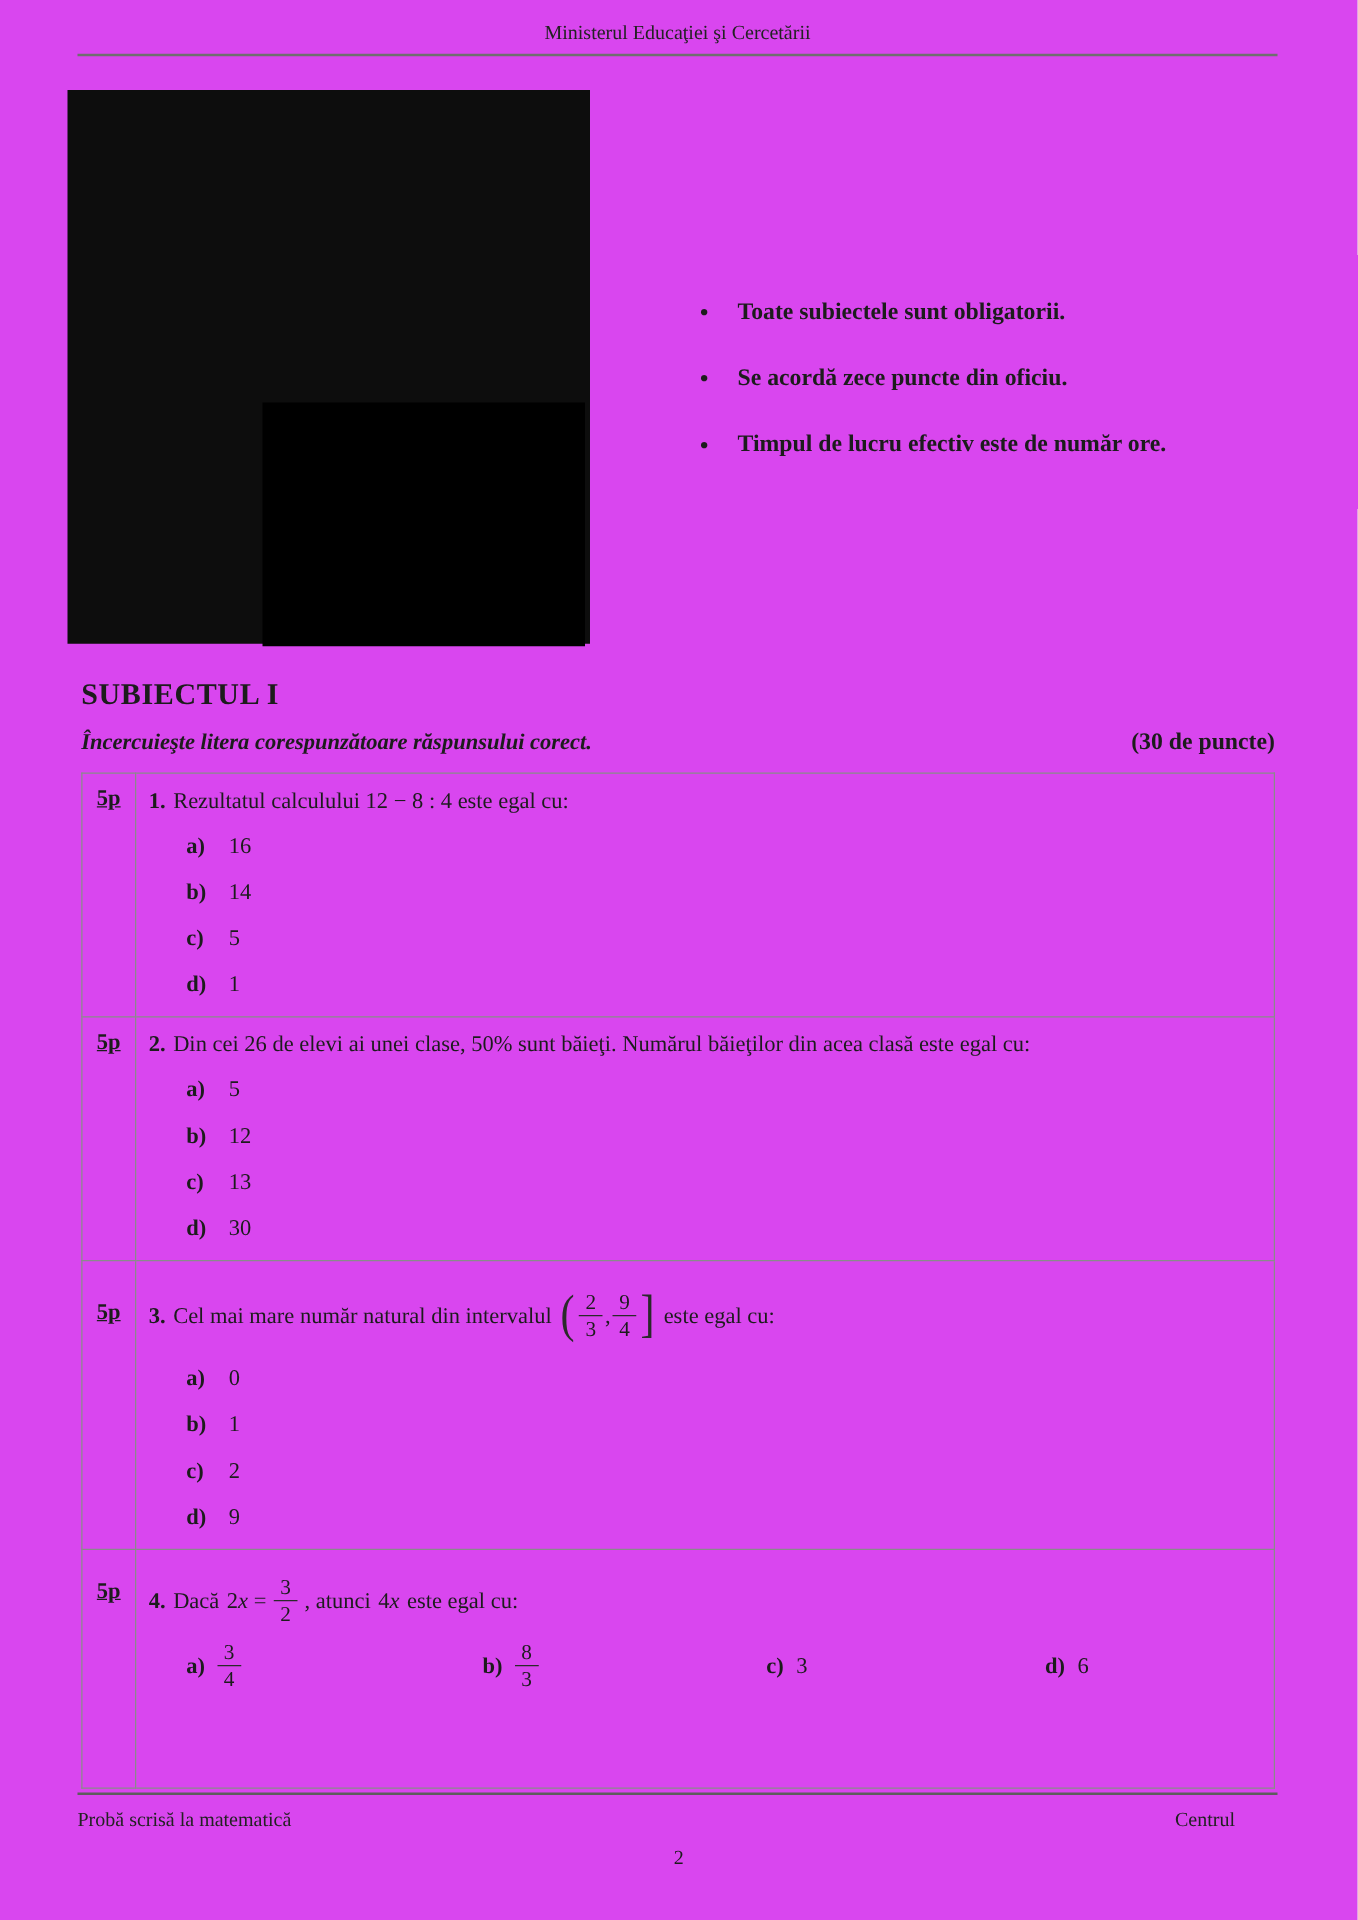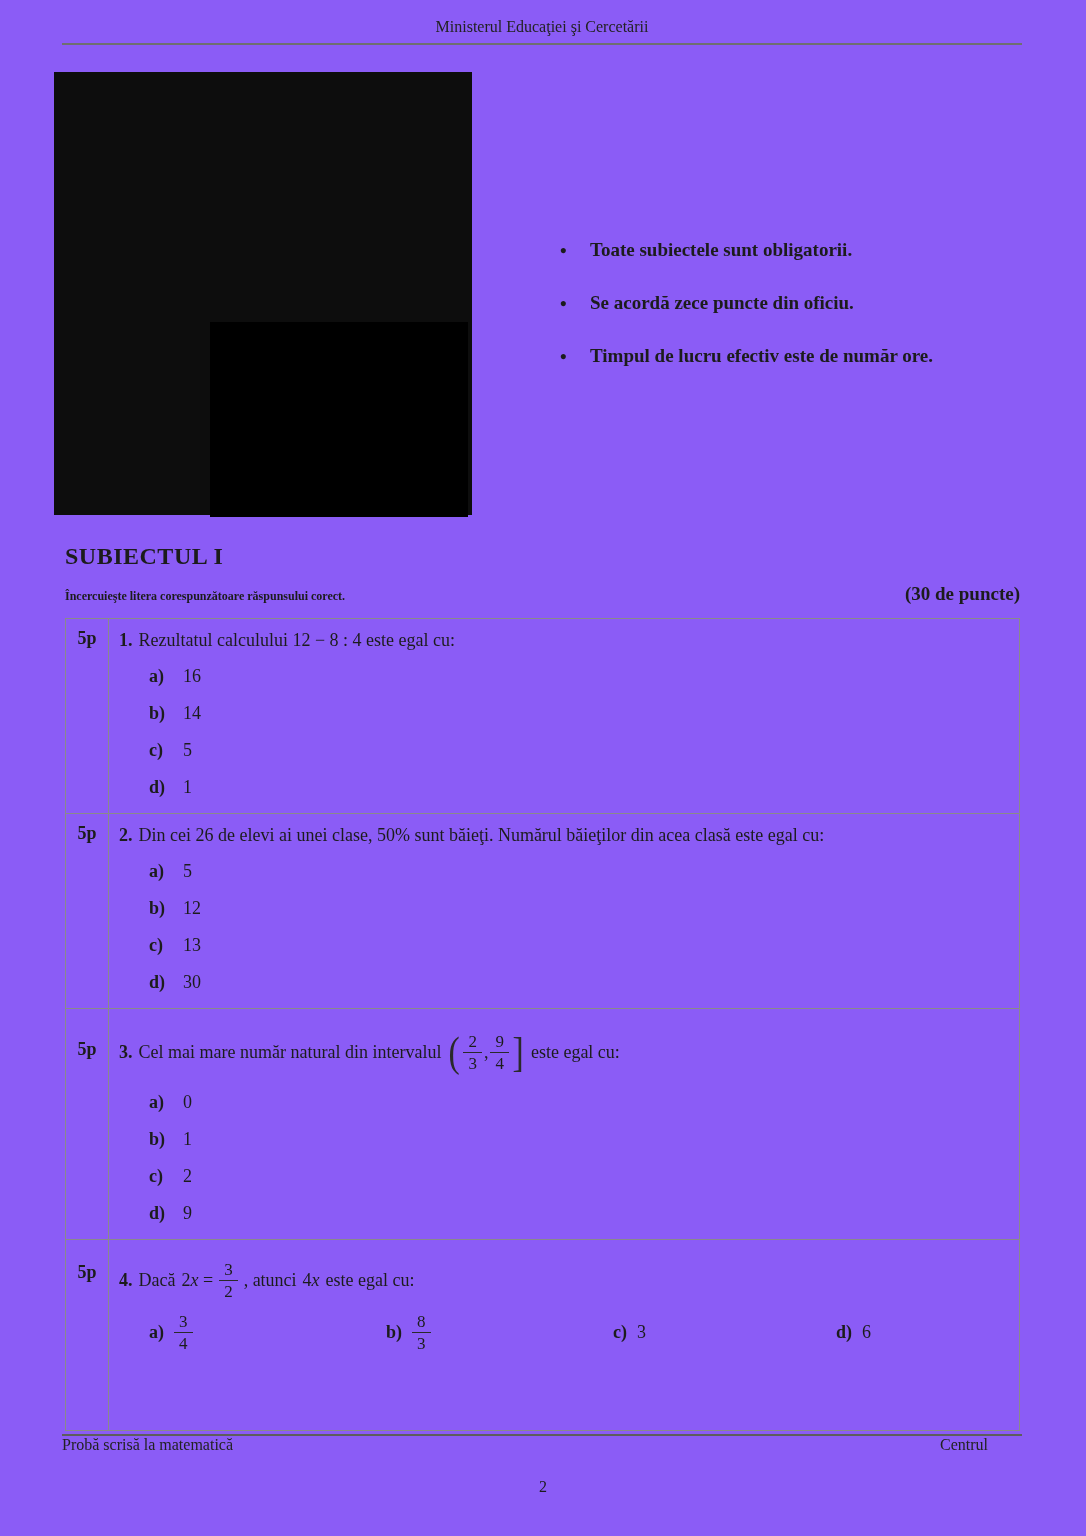--- a/index.html
+++ b/index.html
@@ -1,21 +1,21 @@
 <!DOCTYPE html>
 <html><head>
 <meta charset="utf-8">
 <style>
   * { margin:0; padding:0; box-sizing:border-box; }
   html,body { background:#e8e8e8; }
   body { font-family:"Liberation Serif","DejaVu Serif",serif; color:#1c1c1c; }
 
   .page {
     position:relative; width:1086px; height:1536px;
-    background:#8b5cf6; overflow:hidden; margin:0 auto;
+    background:#d946ef; overflow:hidden; margin:0 auto;
   }
 
   
   .header {
     position:absolute; left:62px; top:16px; width:960px;
     text-align:center; font-size:16px; line-height:21px; color:#222;
     border-bottom:2px solid #6f6f6f; padding-bottom:6px;
   }
 
   
@@ -29,30 +29,30 @@
     position:relative; padding-left:30px;
   }
   .notices li .dot { position:absolute; left:0; top:1px; font-size:19px; }
 
   
   .section-title { position:absolute; left:65px; top:543px; font-size:24px; font-weight:bold; letter-spacing:0.5px; }
   .instruction-row {
     position:absolute; left:65px; top:583px; width:955px;
     display:flex; justify-content:space-between; align-items:baseline;
   }
-  .instruction { font-size:12px; font-weight:bold; }
+  .instruction { font-size:18px; font-weight:bold; font-style:italic; }
   .points-total { font-size:19px; font-weight:bold; }
 
   
   table.questions {
     position:absolute; left:65px; top:618px; width:955px;
     border-collapse:collapse; table-layout:fixed;
   }
   table.questions td { border:1px solid #8a8a8a; vertical-align:top; }
-  td.pts { width:43px; text-align:center; font-weight:bold; font-size:18px; padding-top:9px; }
+  td.pts { width:43px; text-align:center; font-weight:bold; font-size:18px; padding-top:9px;text-decoration:underline; }
   td.qcell { padding:0; position:relative; }
 
   .q-line {
     margin:9px 0 0 10px; font-size:18px; line-height:24px;
     display:flex; align-items:center; flex-wrap:wrap; column-gap:6px;
   }
   .q-line .qnum { font-weight:bold; }
 
   .opts { margin:13px 0 0 40px; }
   .opt { display:flex; align-items:center; height:23px; margin-bottom:14px; font-size:18px; }
@@ -73,21 +73,21 @@
 
   
   .q4opts { position:absolute; left:40px; top:72px; display:flex; align-items:center; font-size:18px; }
   .q4opt { display:flex; align-items:center; }
   .q4opt .letter { font-weight:bold; margin-right:10px; }
   .q4opt.w1 { width:237px; } .q4opt.w2 { width:227px; } .q4opt.w3 { width:223px; }
 
   
   .footer {
     position:absolute; left:62px; top:1434px; width:960px;
-    border-top:2px solid #5d5d5d; padding-top:0;
+    border-top:2px solid #5d5d5d; padding-top:12px;
     display:flex; justify-content:space-between; font-size:16px; color:#222;
   }
   .footer .right { padding-right:34px; }
   .page-number { position:absolute; left:0; top:1478px; width:1086px; text-align:center; font-size:16px; }
 </style>
 </head>
 <body>
 
 <div class="page">
 

